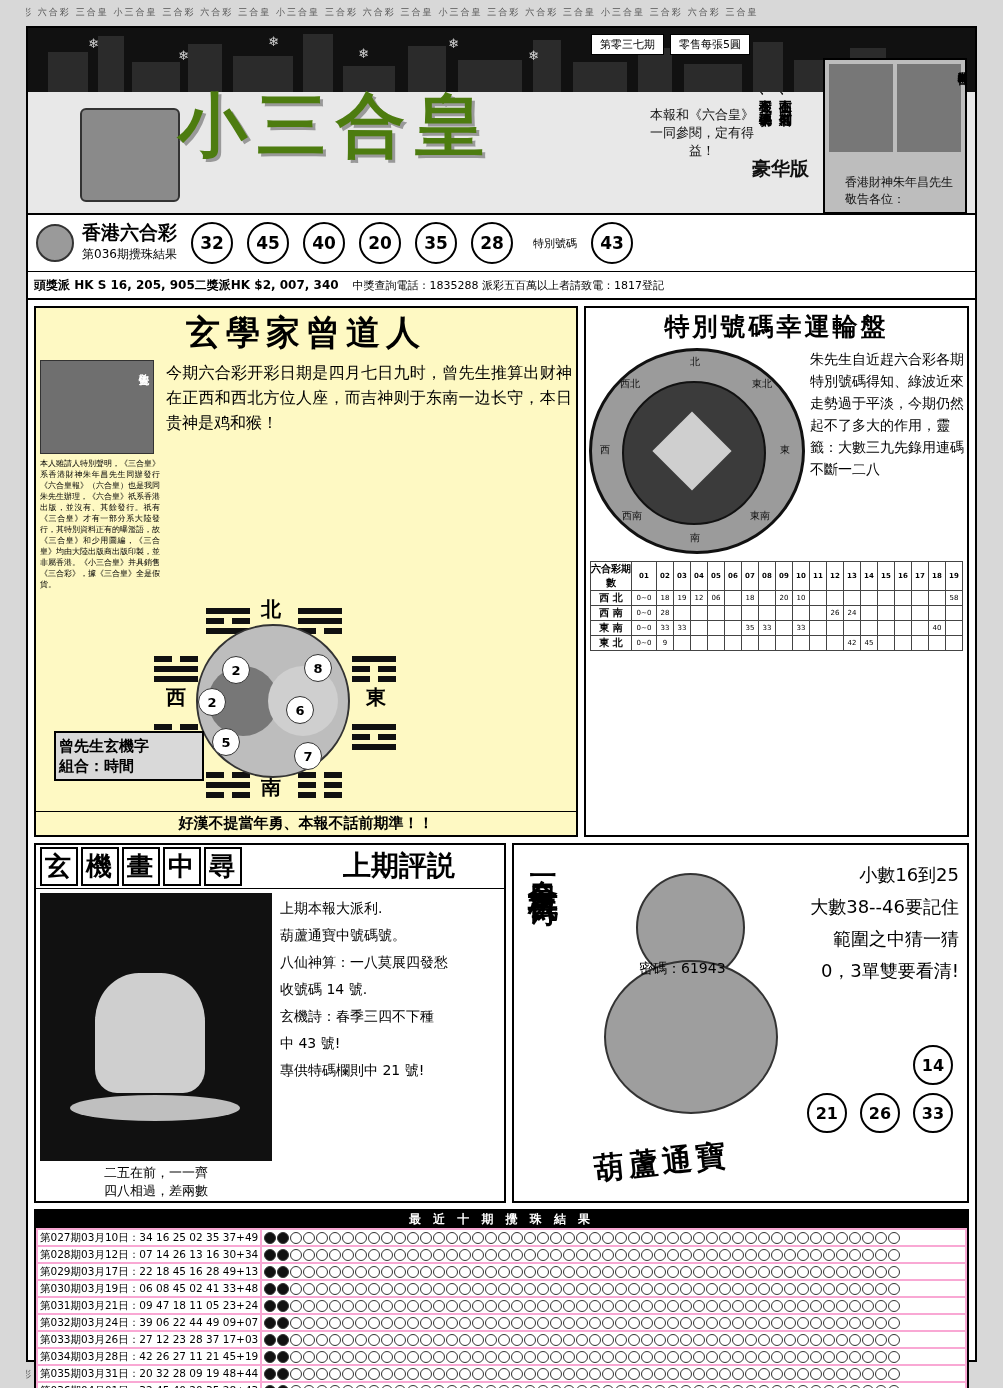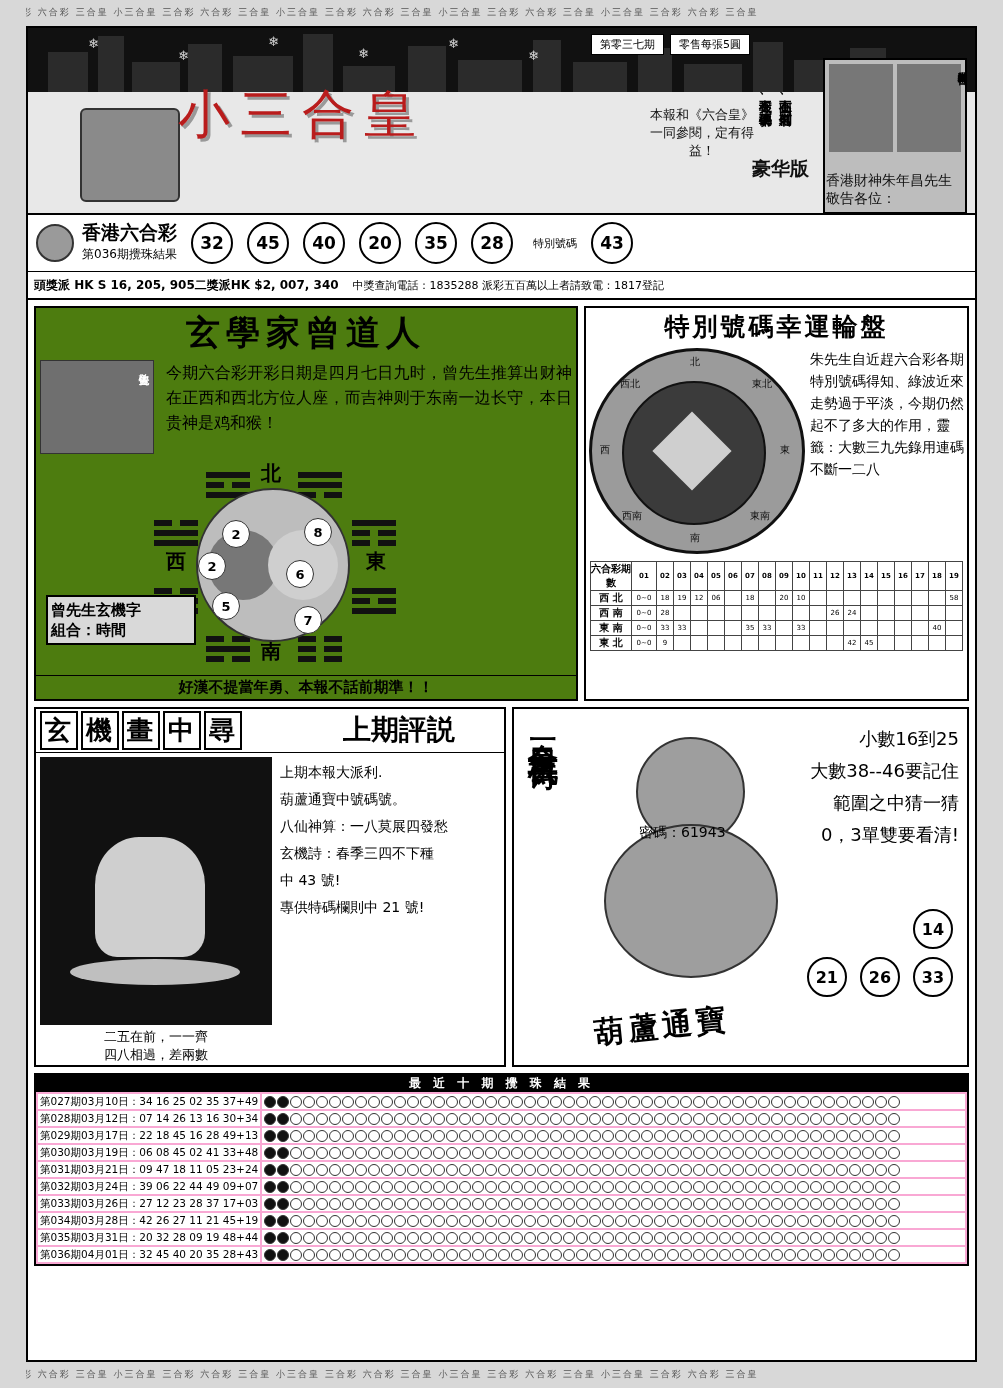--- a/index.html
+++ b/index.html
@@ -13,62 +13,62 @@
   .bs-right{right:0;top:0;width:26px;height:1388px;}
   .bs-top .t,.bs-bottom .t{position:absolute;top:6px;left:0;width:2000px;}
   .frame{position:absolute;left:26px;top:26px;width:951px;height:1336px;background:#fff;border:2px solid #000;box-sizing:border-box;}
   
   .masthead{position:relative;height:185px;border-bottom:2px solid #000;background:#e8e8e8;overflow:hidden;}
   .skyline{position:absolute;left:0;top:0;width:100%;height:64px;background:#111;}
   .skyline .bld{position:absolute;bottom:0;background:#2b2b2b;}
   .snow{position:absolute;color:#fff;font-size:13px;opacity:.8;}
   .issue-box{position:absolute;right:225px;top:6px;display:flex;gap:6px;z-index:5;}
   .issue-box .ib{background:#fff;border:1px solid #000;font-size:11px;padding:2px 8px;font-family:"DejaVu Sans",sans-serif;}
-  .logo{position:absolute;left:150px;top:52px;font-size:52px;font-weight:normal;letter-spacing:10px;color:#b91c1c;text-shadow:3px 3px 0 #999;font-family:"DejaVu Sans",sans-serif;}
+  .logo{position:absolute;left:150px;top:52px;font-size:69px;font-weight:bold;letter-spacing:10px;color:#4d7c0f;text-shadow:3px 3px 0 #999;font-family:"DejaVu Sans",sans-serif;}
   .logo-sub{position:absolute;left:724px;top:128px;font-size:19px;font-weight:bold;color:#111;}
   .logo-emblem{position:absolute;left:52px;top:80px;width:96px;height:90px;background:#8a8a8a;border:2px solid #333;border-radius:6px;}
   .promo{position:absolute;left:620px;top:78px;width:108px;font-size:13px;line-height:18px;color:#111;text-align:center;}
   .photo-box{position:absolute;right:8px;top:30px;width:140px;height:152px;border:2px solid #000;background:#bdbdbd;}
   .photo-box .ph{position:absolute;left:4px;top:4px;width:64px;height:88px;background:#777;}
   .photo-box .ph2{left:72px;}
-  .photo-cap{position:absolute;left:1px;bottom:4px;font-size:14px;color:#111;}
+  .photo-cap{position:absolute;left:20px;bottom:4px;font-size:12px;color:#111;}
   .vert-couplet{position:absolute;right:152px;top:62px;width:66px;height:118px;display:flex;gap:4px;}
   .vert-couplet div{writing-mode:vertical-rl;font-size:13px;font-weight:bold;line-height:16px;}
   .vert-side{position:absolute;right:6px;top:36px;writing-mode:vertical-rl;font-size:10px;line-height:13px;z-index:6;}
   
   .results{position:relative;height:56px;border-bottom:1px solid #000;display:flex;align-items:center;background:#fff;}
   .res-logo{width:34px;height:34px;border-radius:50%;background:#9a9a9a;border:2px solid #333;margin-left:8px;}
   .res-title{margin-left:8px;font-size:19px;font-weight:bold;line-height:22px;}
   .res-title small{display:block;font-size:12px;font-weight:normal;}
   .balls{display:flex;align-items:center;gap:14px;margin-left:14px;}
   .ball{width:38px;height:38px;border-radius:50%;border:2px solid #000;display:flex;align-items:center;justify-content:center;font-size:17px;font-weight:bold;background:#fff;}
   .sp-label{font-size:11px;line-height:13px;margin-left:6px;text-align:center;}
   
   .prize{height:26px;border-bottom:2px solid #000;display:flex;align-items:center;font-size:12px;font-weight:bold;padding-left:6px;background:#fff;}
   .prize .small{font-weight:normal;font-size:11px;margin-left:14px;}
   
   .body{position:relative;padding:6px;}
   .row1{display:flex;gap:6px;}
-  .panelA{width:540px;border:2px solid #000;position:relative;background:#4d7c0f;}
+  .panelA{width:540px;border:2px solid #000;position:relative;background:#fef9c3;}
   .panelA .hdr{text-align:center;font-size:34px;font-weight:bold;letter-spacing:6px;padding:2px 0 0;}
   .pA-body{display:flex;padding:4px;}
   .pA-left{width:120px;}
   .pA-left .portrait{width:112px;height:92px;background:#6f6f6f;border:1px solid #333;position:relative;}
   .pA-left .pname{position:absolute;right:3px;top:4px;writing-mode:vertical-rl;color:#fff;font-size:11px;}
   .pA-left .blurb{font-size:8px;line-height:11px;margin-top:4px;text-align:justify;}
   .pA-right{flex:1;padding-left:6px;font-size:16px;line-height:25px;text-align:justify;}
   .bagua{position:relative;height:215px;margin-top:2px;}
   .bagua .dir{position:absolute;font-size:20px;font-weight:bold;}
   .tai{position:absolute;left:160px;top:28px;width:150px;height:150px;border-radius:50%;background:#bdbdbd;border:2px solid #333;}
   .tai .d{position:absolute;width:70px;height:70px;border-radius:50%;background:#777;}
   .numdot{position:absolute;width:26px;height:26px;border-radius:50%;background:#fff;border:1px solid #333;font-size:13px;font-weight:bold;display:flex;align-items:center;justify-content:center;}
   .tri{position:absolute;width:44px;}
   .tri i{display:block;height:6px;background:#111;margin-bottom:4px;}
   .tri i.br{background:linear-gradient(to right,#111 0 42%,transparent 42% 58%,#111 58% 100%);}
-  .keybox{position:absolute;left:10px;bottom:30px;width:140px;border:2px solid #000;background:#d9d9d9;font-size:15px;font-weight:bold;padding:3px;line-height:20px;}
+  .keybox{position:absolute;left:18px;bottom:30px;width:140px;border:2px solid #000;background:#d9d9d9;font-size:15px;font-weight:bold;padding:3px;line-height:20px;}
   .slogan{border-top:1px solid #000;text-align:center;font-size:15px;font-weight:bold;padding:2px;}
   .panelB{flex:1;border:2px solid #000;background:#fff;position:relative;}
   .panelB .hdr{text-align:center;font-size:25px;font-weight:bold;letter-spacing:3px;padding:2px 0;}
   .pB-body{display:flex;padding:3px;}
   .wheel{width:210px;height:200px;border-radius:50%;background:#9b9b9b;border:3px solid #111;position:relative;}
   .wheel .inner{position:absolute;left:30px;top:30px;width:140px;height:140px;border-radius:50%;background:#3b3b3b;border:2px solid #111;}
   .wheel .hub{position:absolute;left:72px;top:72px;width:56px;height:56px;background:#cfcfcf;transform:rotate(45deg);}
   .wheel .wl{position:absolute;font-size:10px;color:#111;}
   .pB-text{flex:1;padding-left:5px;font-size:14px;line-height:22px;}
   .grid-table{margin:4px;border-collapse:collapse;font-size:7px;width:calc(100% - 8px);}
@@ -200,20 +200,21 @@
 
       <div class="row1">
 
         <div class="panelA">
           <div class="hdr">玄學家曾道人</div>
           <div class="pA-body">
             <div class="pA-left">
               <div class="portrait">
                 <div class="pname">曾先生敬告</div>
               </div>
+              <div class="blurb">本人雖請人特別聲明，《三合皇》系香港財神朱年昌先生同辦發行《六合皇報》（六合皇）也是我同朱先生辦理，《六合皇》祇系香港出版，並沒有、其餘發行。祇有《三合皇》才有一部分系大陸發行，其特別資料正有的曝濫語，故《三合皇》和少用圖編，《三合皇》均由大陸出版商出版印製，並非屬香港。《小三合皇》并具銷售《三合彩》，據《三合皇》全是假貨。</div>
             </div>
             <div class="pA-right">今期六合彩开彩日期是四月七日九时，曾先生推算出财神在正西和西北方位人座，而吉神则于东南一边长守，本日贵神是鸡和猴！</div>
           </div>
 
           <div class="bagua">
             <div class="dir" style="left:225px;top:0;">北</div>
             <div class="dir" style="left:225px;top:178px;">南</div>
             <div class="dir" style="left:330px;top:88px;">東</div>
             <div class="dir" style="left:130px;top:88px;">西</div>
 
@@ -425,20 +426,21 @@
                 <div class="fig"></div>
                 <div class="plate"></div>
               </div>
               <div class="pic-cap" style="white-space:pre-line;">二五在前，一一齊
 四八相過，差兩數</div>
             </div>
             <div class="pC-right">
               <div>上期本報大派利.</div>
               <div>葫蘆通寶中號碼號。</div>
               <div>八仙神算：一八莫展四發愁</div>
+              <div>收號碼 14 號.</div>
               <div>玄機詩：春季三四不下種</div>
               <div>中 43 號!</div>
               <div>專供特碼欄則中 21 號!</div>
             </div>
           </div>
         </div>
 
         <div class="panelD">
           <div class="vtitle">三合皇玄机诗</div>
           <div class="gourd">

